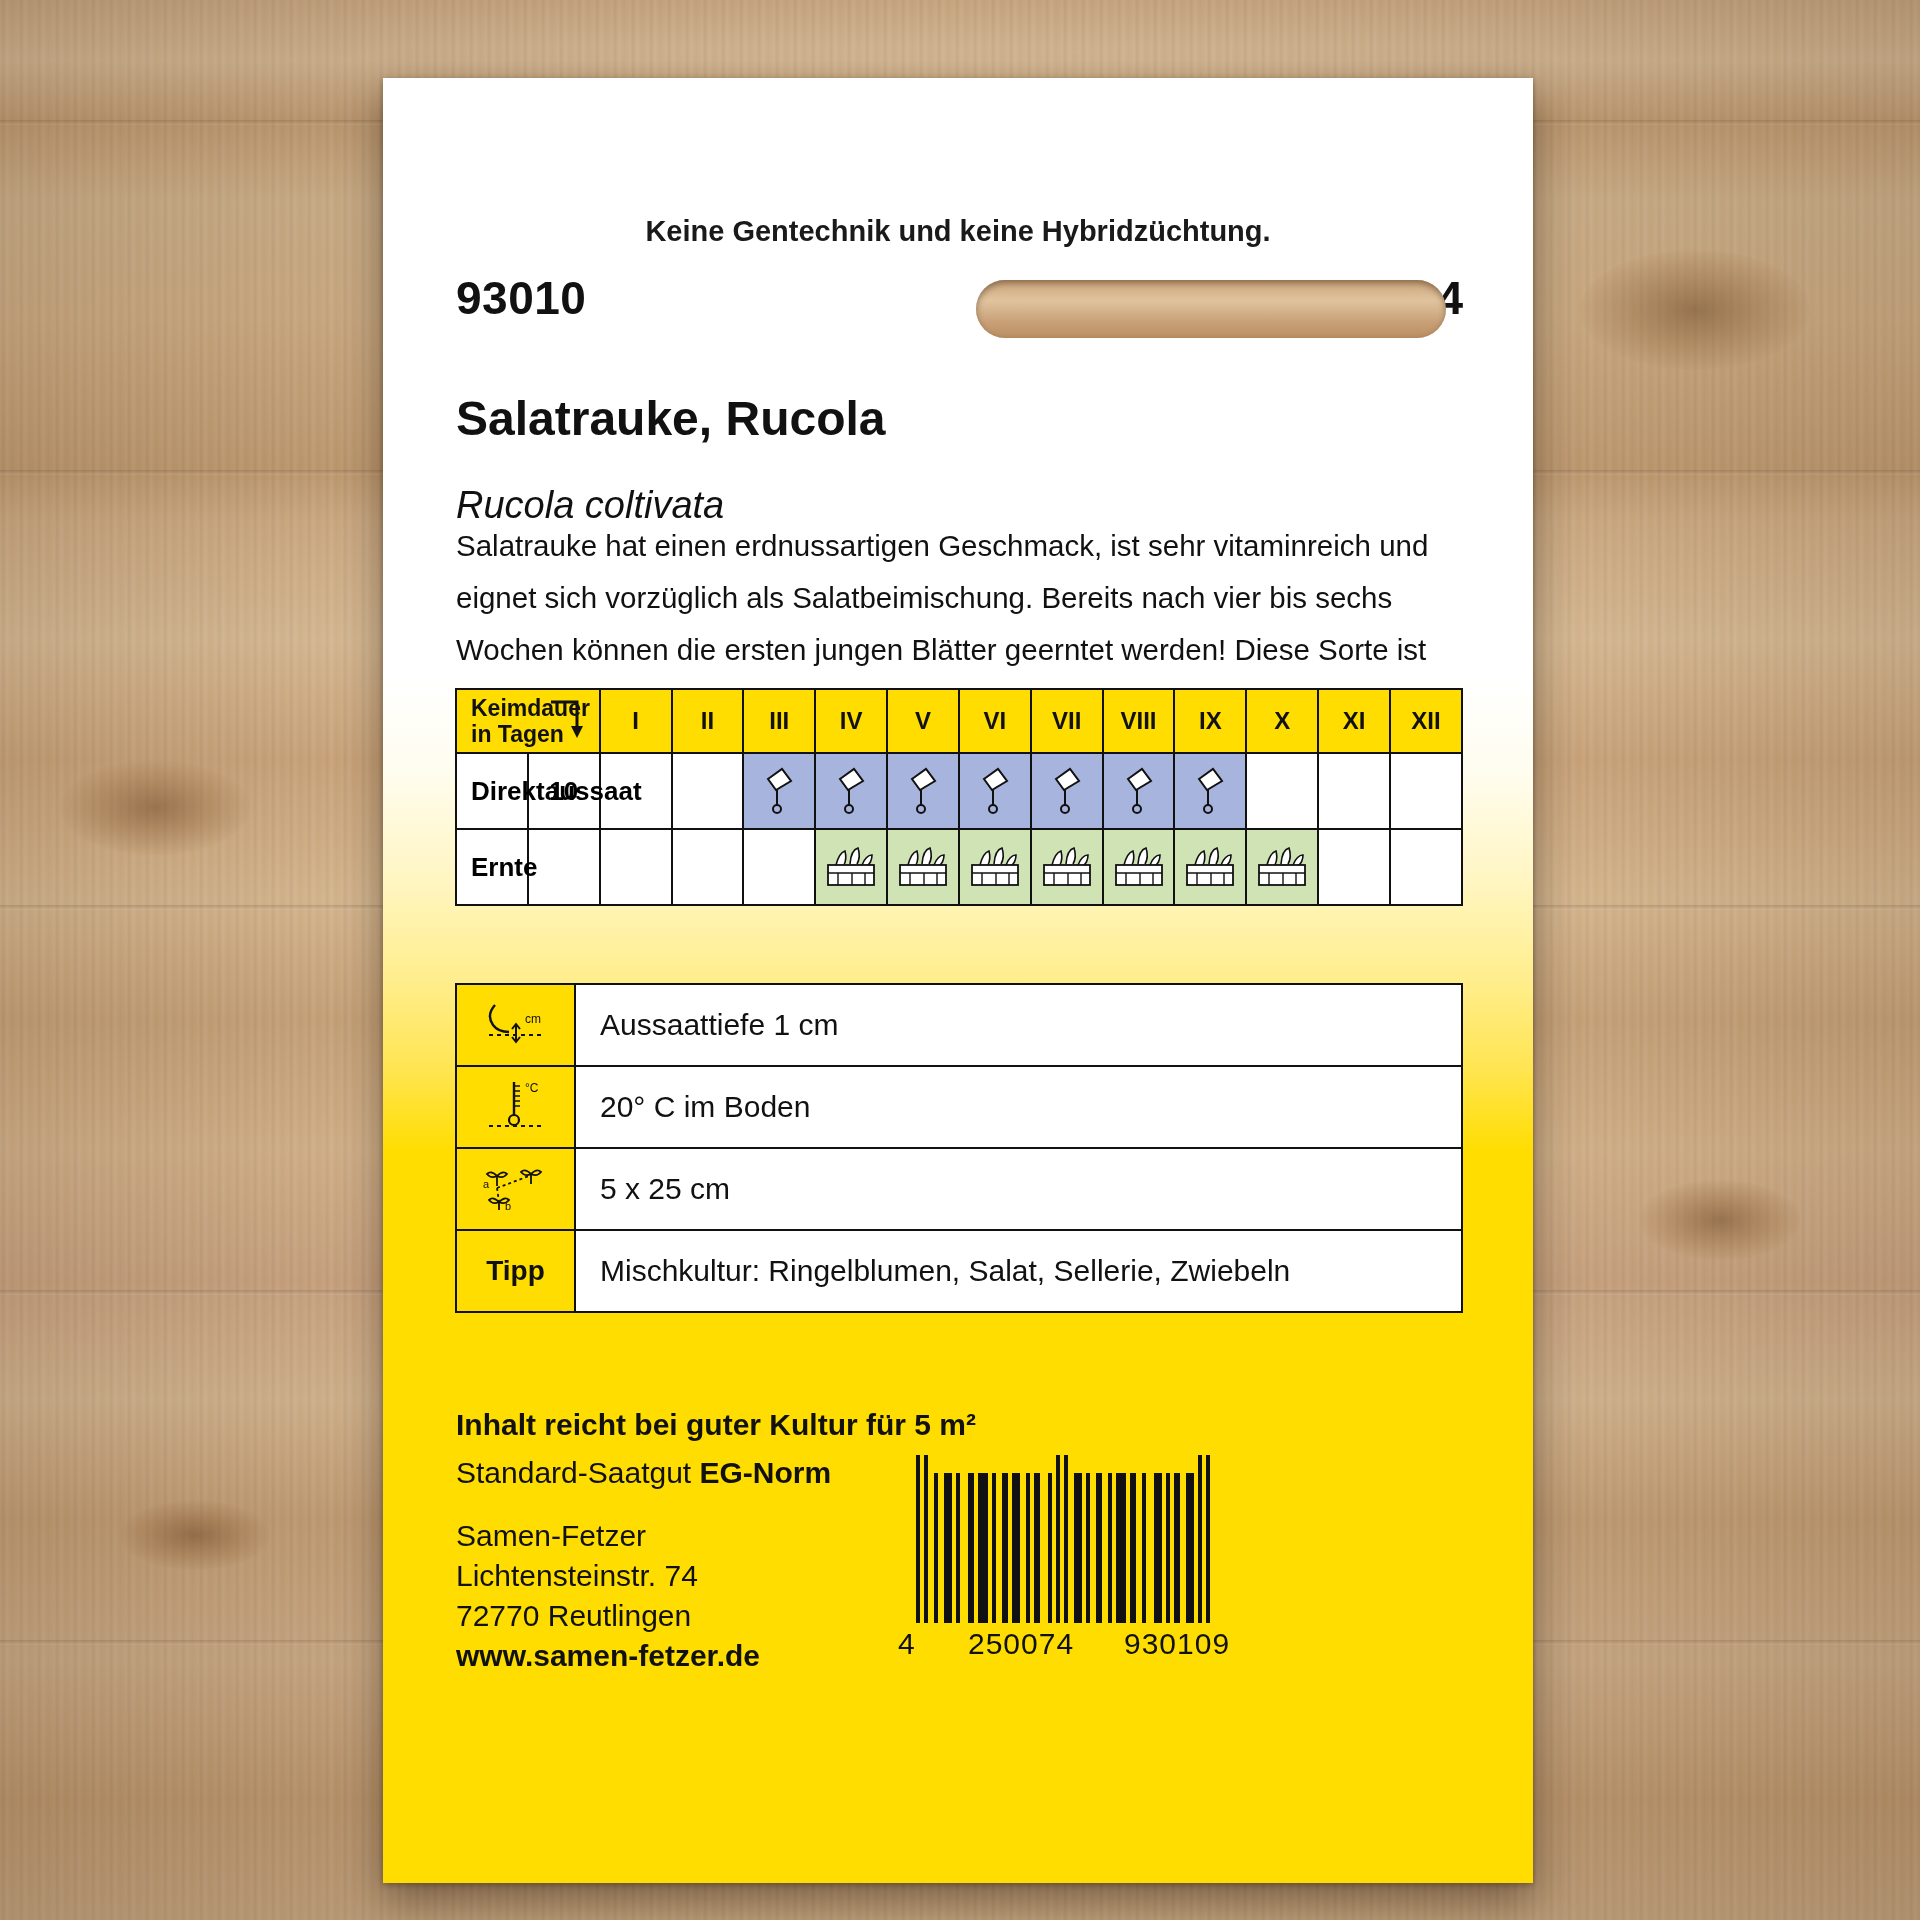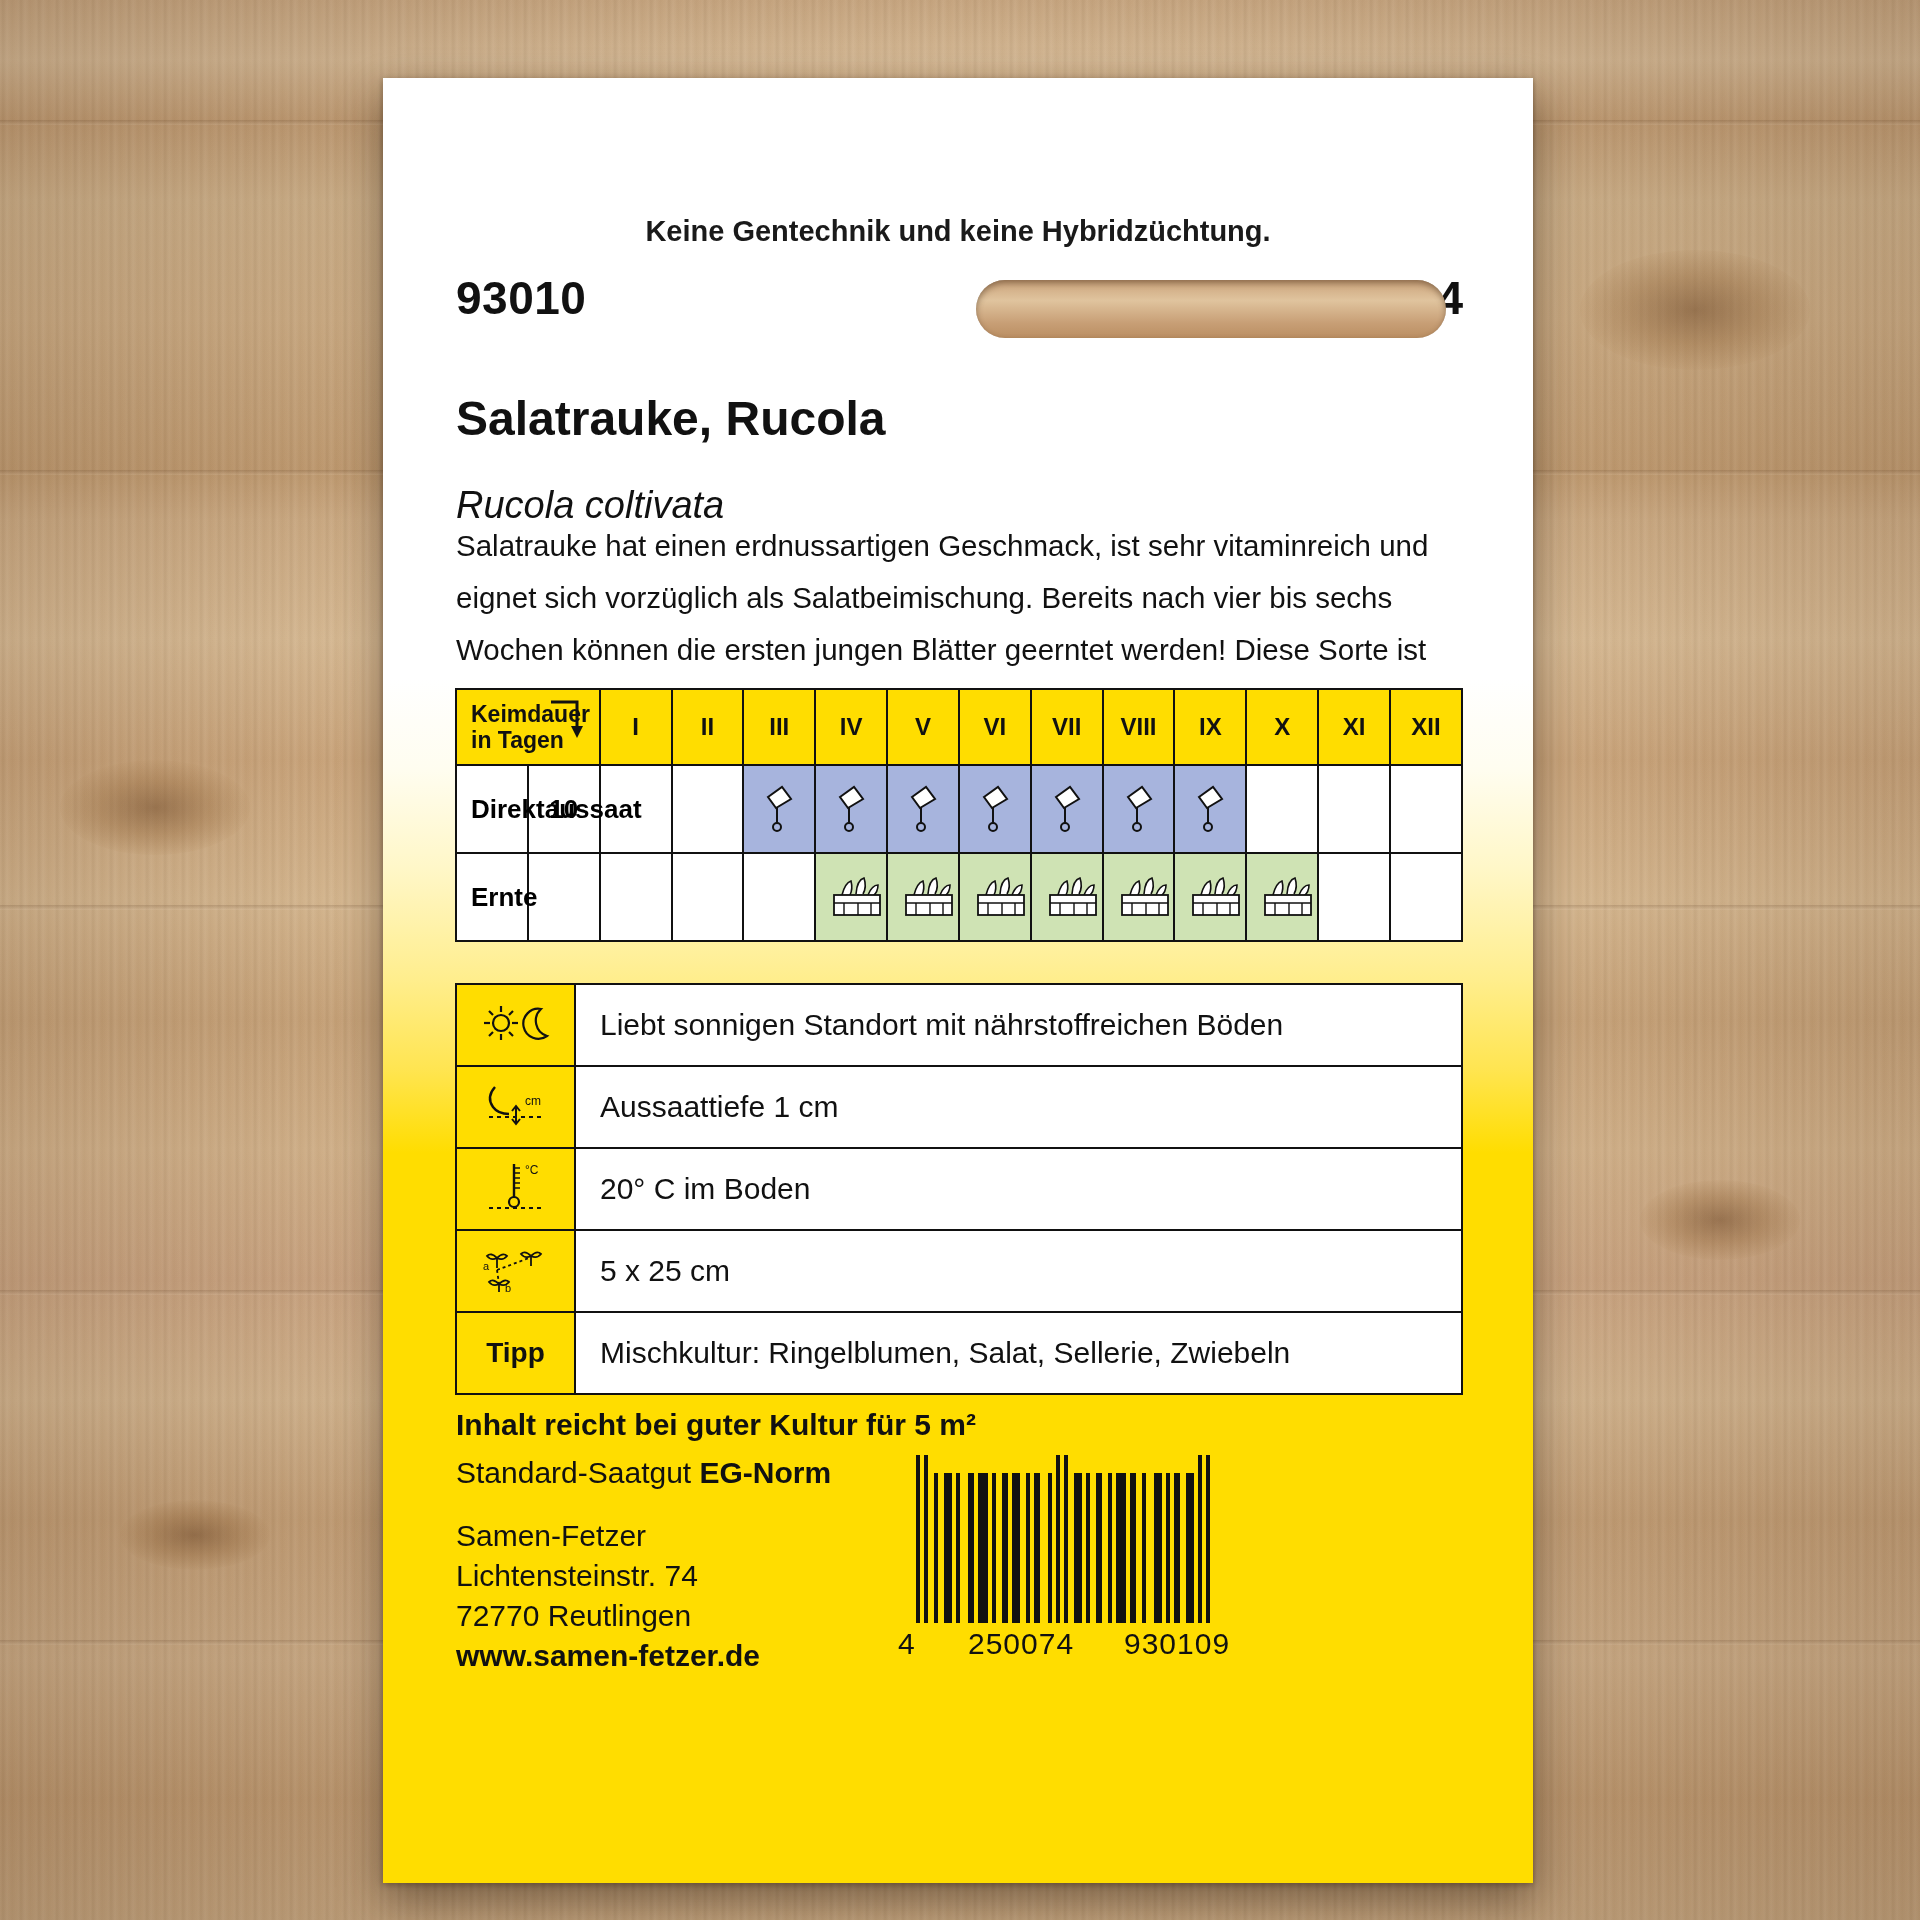--- a/index.html
+++ b/index.html
@@ -88,21 +88,21 @@
   .desc{
     position:absolute;left:73px;top:442px;width:1010px;
     font-size:29.5px;line-height:52px;color:#111;
   }
 
   
   .cal{
     position:absolute;left:72px;top:610px;width:1008px;
     border-collapse:collapse;table-layout:fixed;
   }
-  .cal td,.cal th{border:2px solid #111;padding:10px;}
+  .cal td,.cal th{border:2px solid #111;padding:4px;}
   .cal .hdr{background:#ffdd00;height:54px;font-weight:bold;font-size:24px;color:#111;text-align:center;}
   .cal .hdr-lbl{text-align:left;padding-left:14px;line-height:26px;font-size:23px;position:relative;}
   .cal .rowlbl{text-align:left;padding-left:14px;font-weight:bold;font-size:26px;height:66px;background:#fff;}
   .cal .days{text-align:center;font-weight:bold;font-size:26px;background:#fff;}
   .cal td.m{background:#fff;}
   .cal td.sow{background:#a7b4dd;}
   .cal td.harv{background:#cfe3b4;}
   .arrow-cell{position:relative;}
   .arrow-cell svg{position:absolute;right:10px;top:6px;}
 
@@ -320,39 +320,20 @@
         </svg>
       </td>
       <td class="m"></td>
       <td class="m"></td>
     </tr>
   </tbody>
     </table>
 
   <table class="info">
     <tbody>
-        <tr>
-      <td class="ic">
-        <svg width="78" height="42" viewBox="0 0 78 42">
-          <circle cx="24" cy="21" r="8" fill="none" stroke="#111" stroke-width="2.2"></circle>
-          <g stroke="#111" stroke-width="2.2">
-            <path d="M24 4 V10"></path>
-                <path d="M24 32 V38"></path>
-            <path d="M7 21 H13"></path>
-                <path d="M35 21 H41"></path>
-            <path d="M12 9 L16 13"></path>
-                <path d="M32 30 L36 34"></path>
-            <path d="M36 9 L32 13"></path>
-                <path d="M16 30 L12 34"></path>
-          </g>
-          <path d="M64 7 a15 15 0 1 0 6 27 a16 16 0 0 1 -6 -27 Z" fill="none" stroke="#111" stroke-width="2.2"></path>
-        </svg>
-      </td>
-      <td class="tx">Liebt sonnigen Standort mit nährstoffreichen Böden</td>
-    </tr>
     <tr>
       <td class="ic">
         <svg width="70" height="52" viewBox="0 0 70 52">
           <path d="M14 8 q-9 10 -2 20 q5 7 16 7" fill="none" stroke="#111" stroke-width="2.4"></path>
           <text x="44" y="26" font-size="12" fill="#111" font-family="Liberation Sans, sans-serif">cm</text>
           <path d="M8 38 H62" stroke="#111" stroke-width="2" stroke-dasharray="4 4"></path>
           <path d="M35 28 V44 M31 40 L35 45 L39 40 M31 32 L35 27 L39 32" stroke="#111" stroke-width="2" fill="none"></path>
         </svg>
       </td>
       <td class="tx">Aussaattiefe 1 cm</td>

